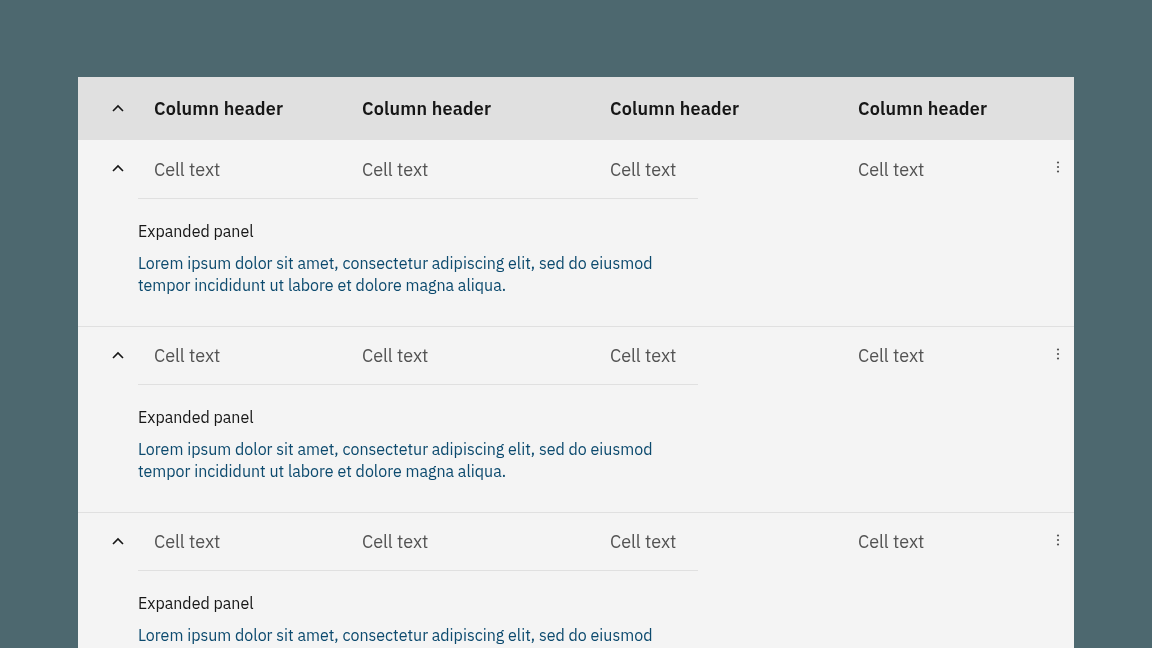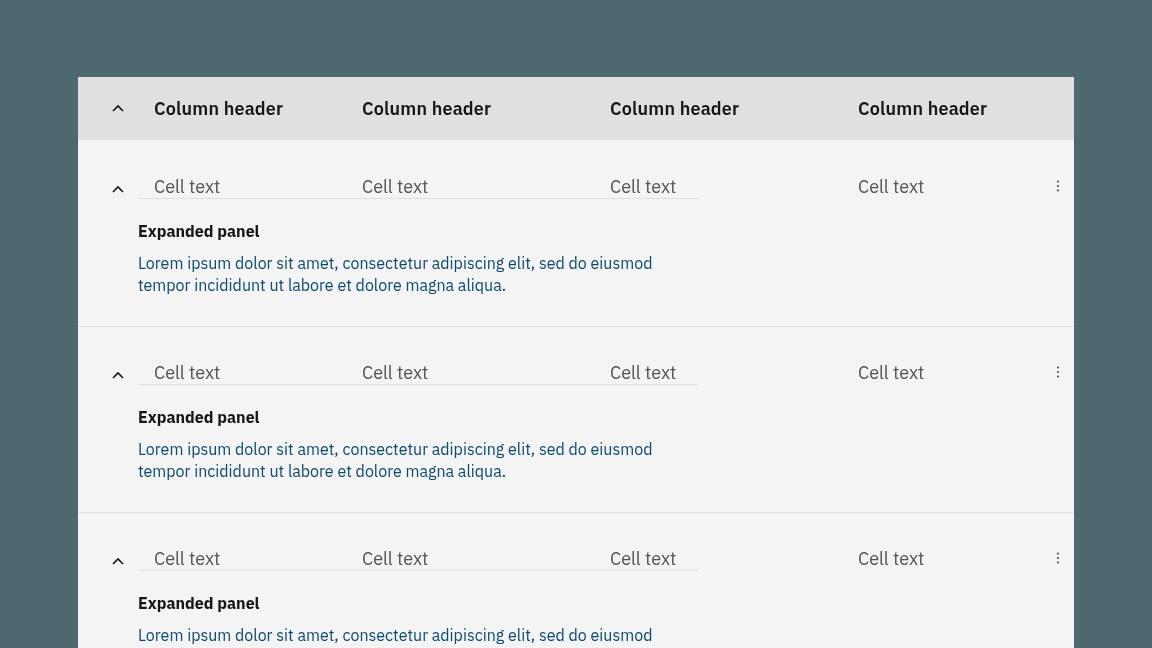--- a/index.html
+++ b/index.html
@@ -43,21 +43,21 @@
     letter-spacing: 0.01em;
   }
   .col0 { margin-left: 24px; flex: 0 0 208px; }
   .col1 { flex: 0 0 248px; }
   .col2 { flex: 0 0 248px; }
   .col3 { flex: 1; }
 
   
   .row {
     display: flex;
-    align-items: flex-end;
+    align-items: center;
     height: 58px;
     padding-left: 28px;
     padding-right: 2px;
     background: #f4f4f4;
     border-top: 1px solid #e0e0e0;
   }
   .row:first-of-type { border-top: none; }
   .cell {
     font-size: 18px;
     font-weight: 400;
@@ -77,21 +77,21 @@
     padding: 0 28px 30px 60px;
     border-top: none;
   }
   .panel-inner {
     border-top: 1px solid #e0e0e0;
     padding-top: 22px;
     max-width: 560px;
   }
   .panel-title {
     font-size: 16px;
-    font-weight: 700;
+    font-weight: 400;
     color: #161616;
     margin-bottom: 12px;
   }
   .panel-body {
     font-size: 16px;
     font-weight: 400;
     color: #0c4a6e;
     line-height: 1.35;
   }
 </style>

